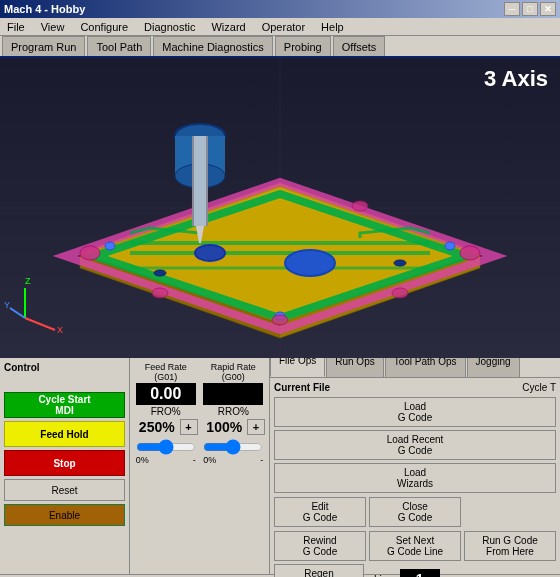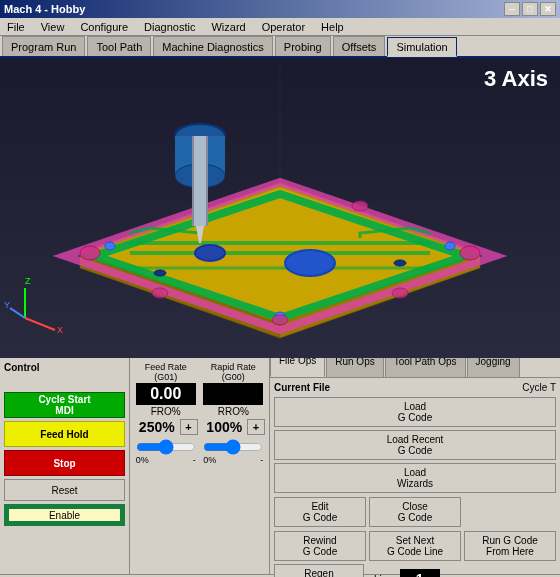--- a/index.html
+++ b/index.html
@@ -144,23 +144,23 @@
       height: 22px;
       background: #d4d0c8;
       font-size: 10px;
       border: 1px solid #888;
       cursor: pointer;
       margin-bottom: 3px;
     }
     .btn-enable {
       width: 100%;
       height: 22px;
-      background: #fef9c3;
-      font-size: 10px;
-      border: 5px solid #15803d;
+      background: #a16207;
+      font-size: 10px;
+      border: 1px solid #15803d;
       cursor: pointer;
     }
 
     
     .feed-rapid-panel {
       width: 140px;
       border-right: 1px solid #888;
       padding: 4px;
     }
     .feed-col {
@@ -335,21 +335,20 @@
   <span class="menu-item">Operator</span>
   <span class="menu-item">Help</span>
 </div>
 
 <div class="tab-bar">
   <div class="tab">Program Run</div>
   <div class="tab">Tool Path</div>
   <div class="tab">Machine Diagnostics</div>
   <div class="tab">Probing</div>
   <div class="tab">Offsets</div>
-  <div class="tab active">Simulation</div>
 </div>
 
 <div class="viewport">
   <svg viewBox="0 0 560 300" xmlns="http://www.w3.org/2000/svg">
 
     <defs>
       <linearGradient id="bgGrad" x1="0" y1="0" x2="0" y2="1">
         <stop offset="0%" stop-color="#1a1a2e"></stop>
         <stop offset="100%" stop-color="#2a2a3e"></stop>
       </linearGradient>

